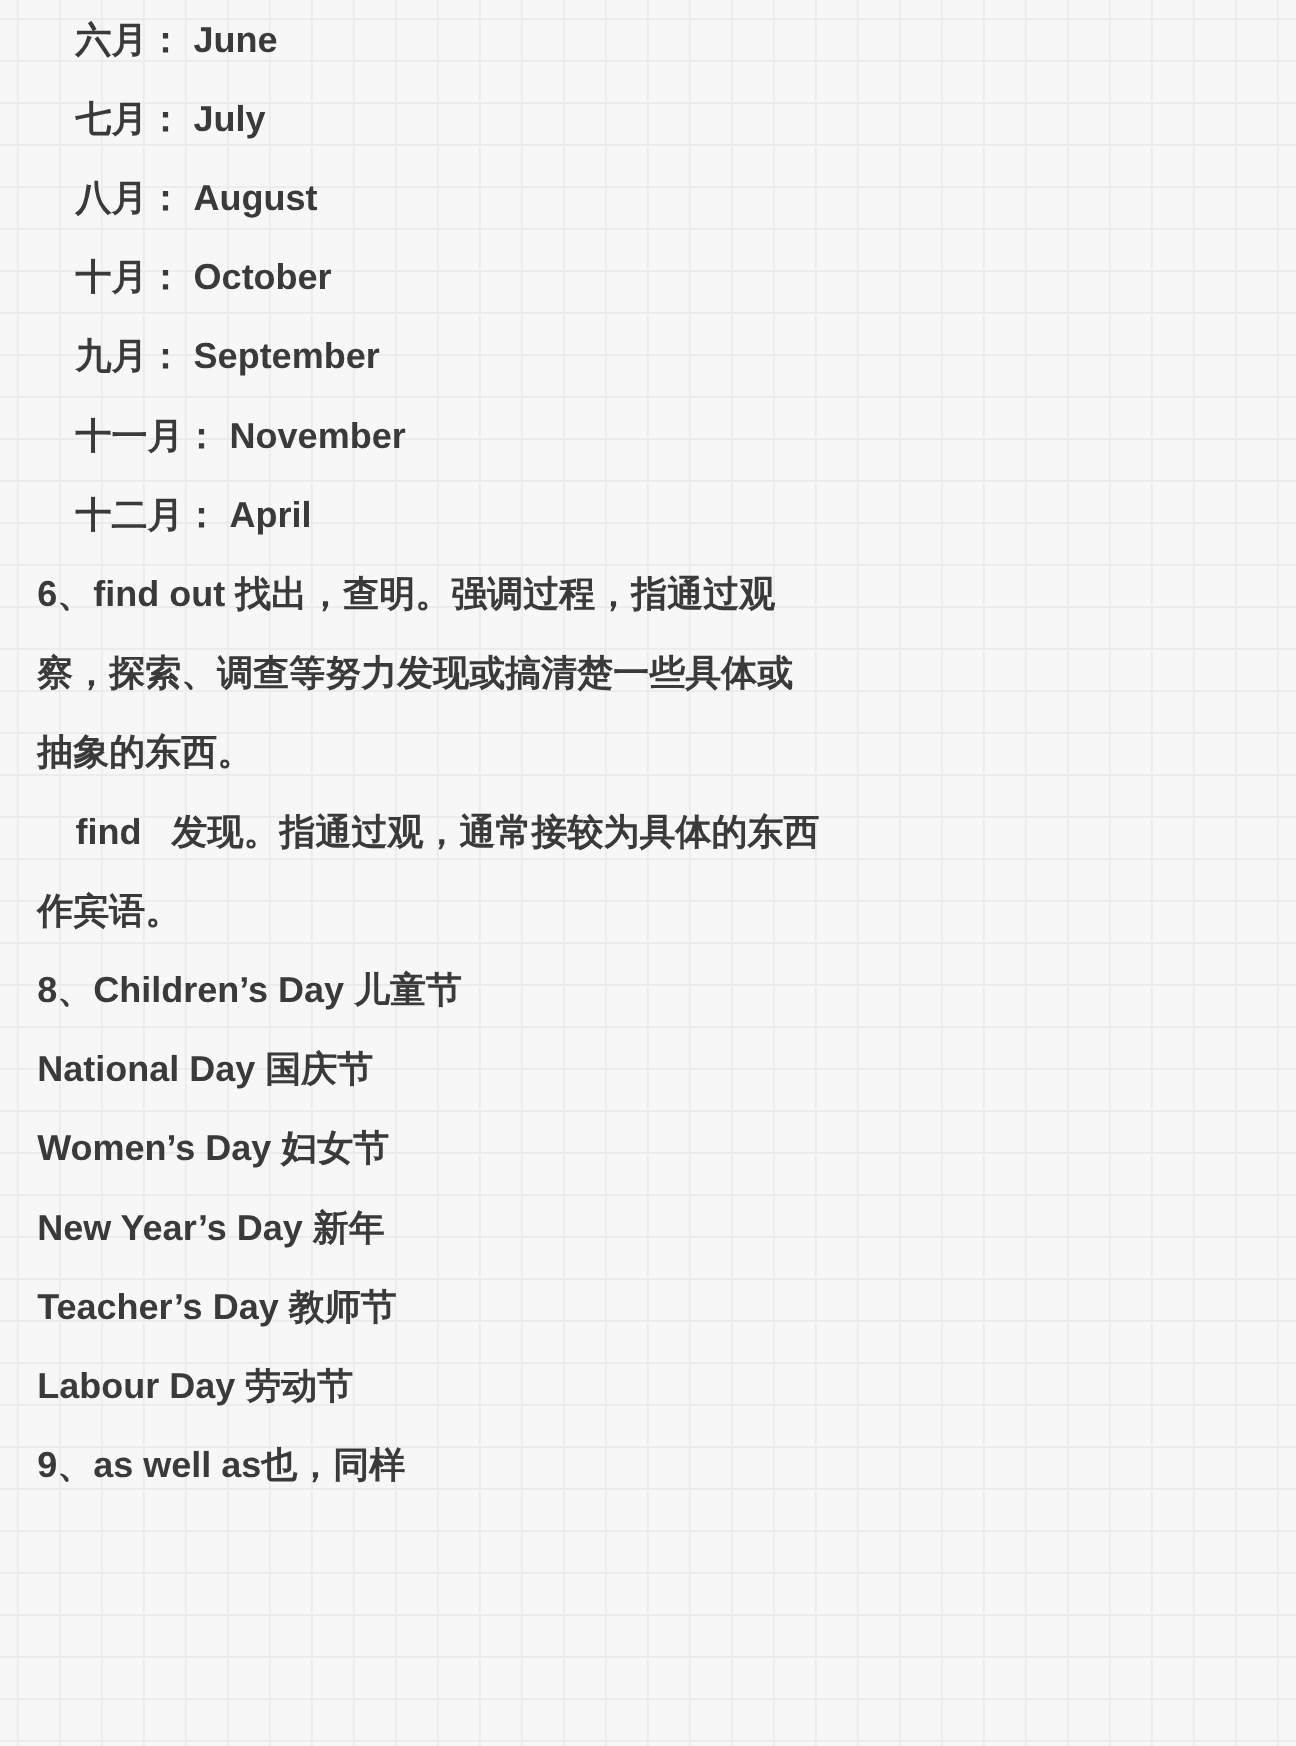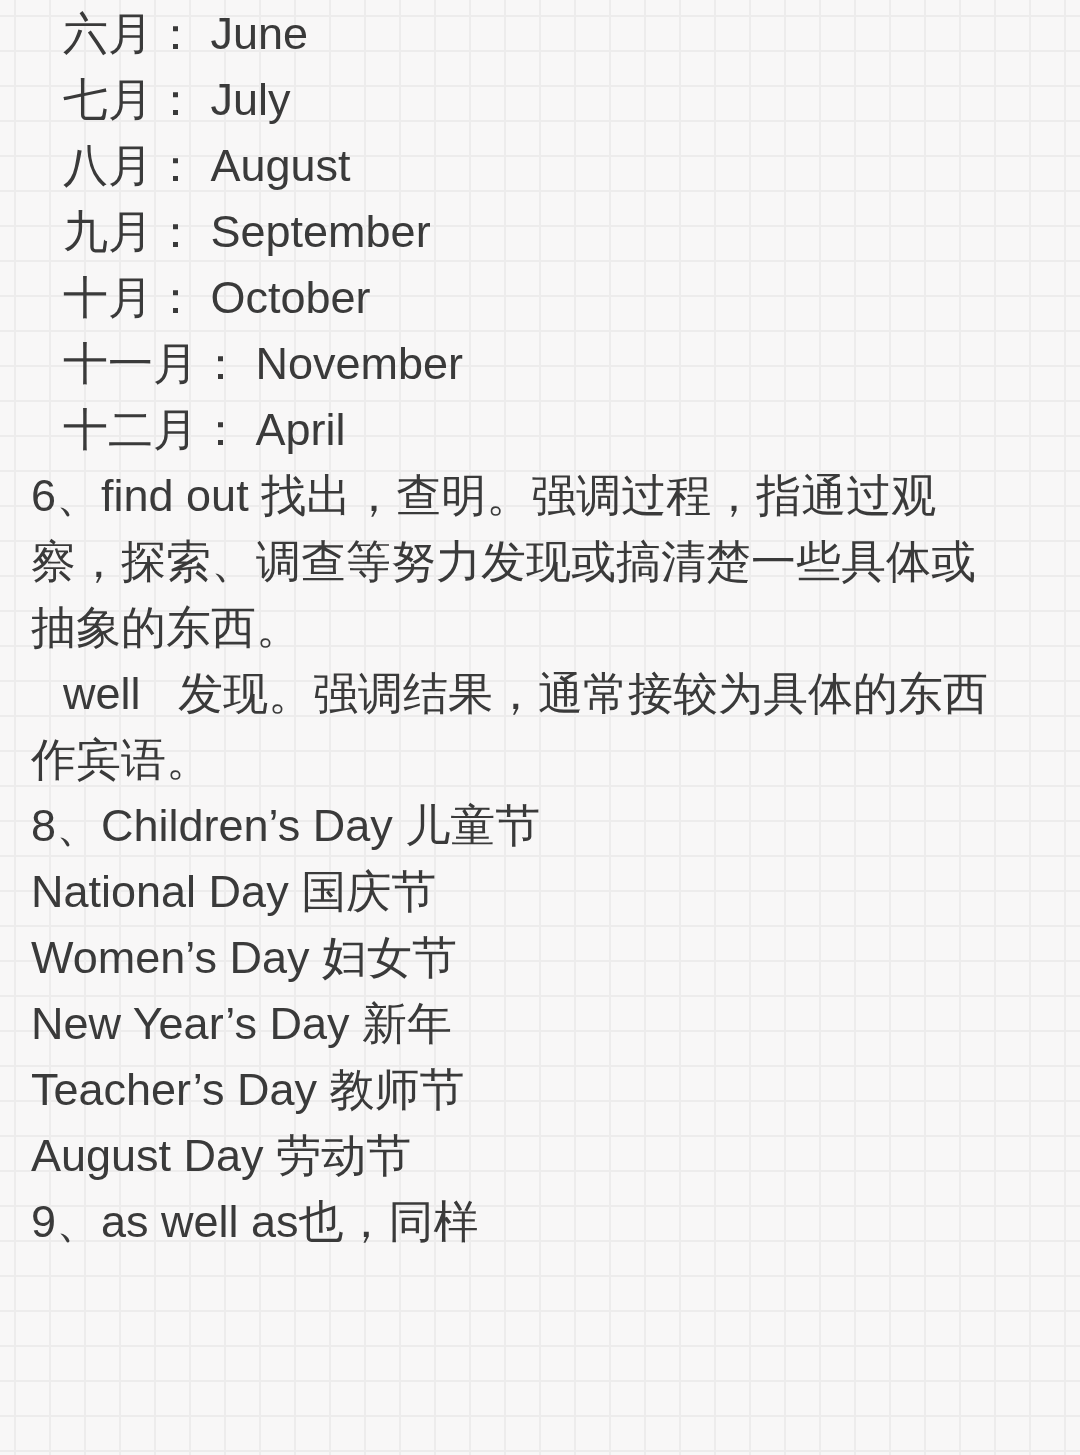--- a/index.html
+++ b/index.html
@@ -16,45 +16,45 @@
       linear-gradient(to bottom, #edecec 2px, transparent 2px);
     background-size: 35px 35px;
     background-position: 14px 15px;
     font-family: "Liberation Sans", "DejaVu Sans", sans-serif;
     color: #3a3a3a;
   }
   .page {
     padding: 1px 26px 0 31px;
   }
   .line {
-    font-size: 45px;
+    font-size: 30px;
     line-height: 66px;
     white-space: pre;
-    font-weight: 400;
+    font-weight: 700;
   }
   .indent {
     padding-left: 32px;
   }
 </style>
 </head>
 <body>
 
 <div class="page">
   <div class="line indent">六月： June</div>
   <div class="line indent">七月： July</div>
   <div class="line indent">八月： August</div>
+  <div class="line indent">十月： October</div>
   <div class="line indent">九月： September</div>
-  <div class="line indent">十月： October</div>
   <div class="line indent">十一月： November</div>
   <div class="line indent">十二月： April</div>
   <div class="line">6、find out 找出，查明。强调过程，指通过观</div>
   <div class="line">察，探索、调查等努力发现或搞清楚一些具体或</div>
   <div class="line">抽象的东西。</div>
-  <div class="line indent">well   发现。强调结果，通常接较为具体的东西</div>
+  <div class="line indent">find   发现。指通过观，通常接较为具体的东西</div>
   <div class="line">作宾语。</div>
   <div class="line">8、Children’s Day 儿童节</div>
   <div class="line">National Day 国庆节</div>
   <div class="line">Women’s Day 妇女节</div>
   <div class="line">New Year’s Day 新年</div>
   <div class="line">Teacher’s Day 教师节</div>
-  <div class="line">August Day 劳动节</div>
+  <div class="line">Labour Day 劳动节</div>
   <div class="line">9、as well as也，同样</div>
 </div>
 
 </body></html>

